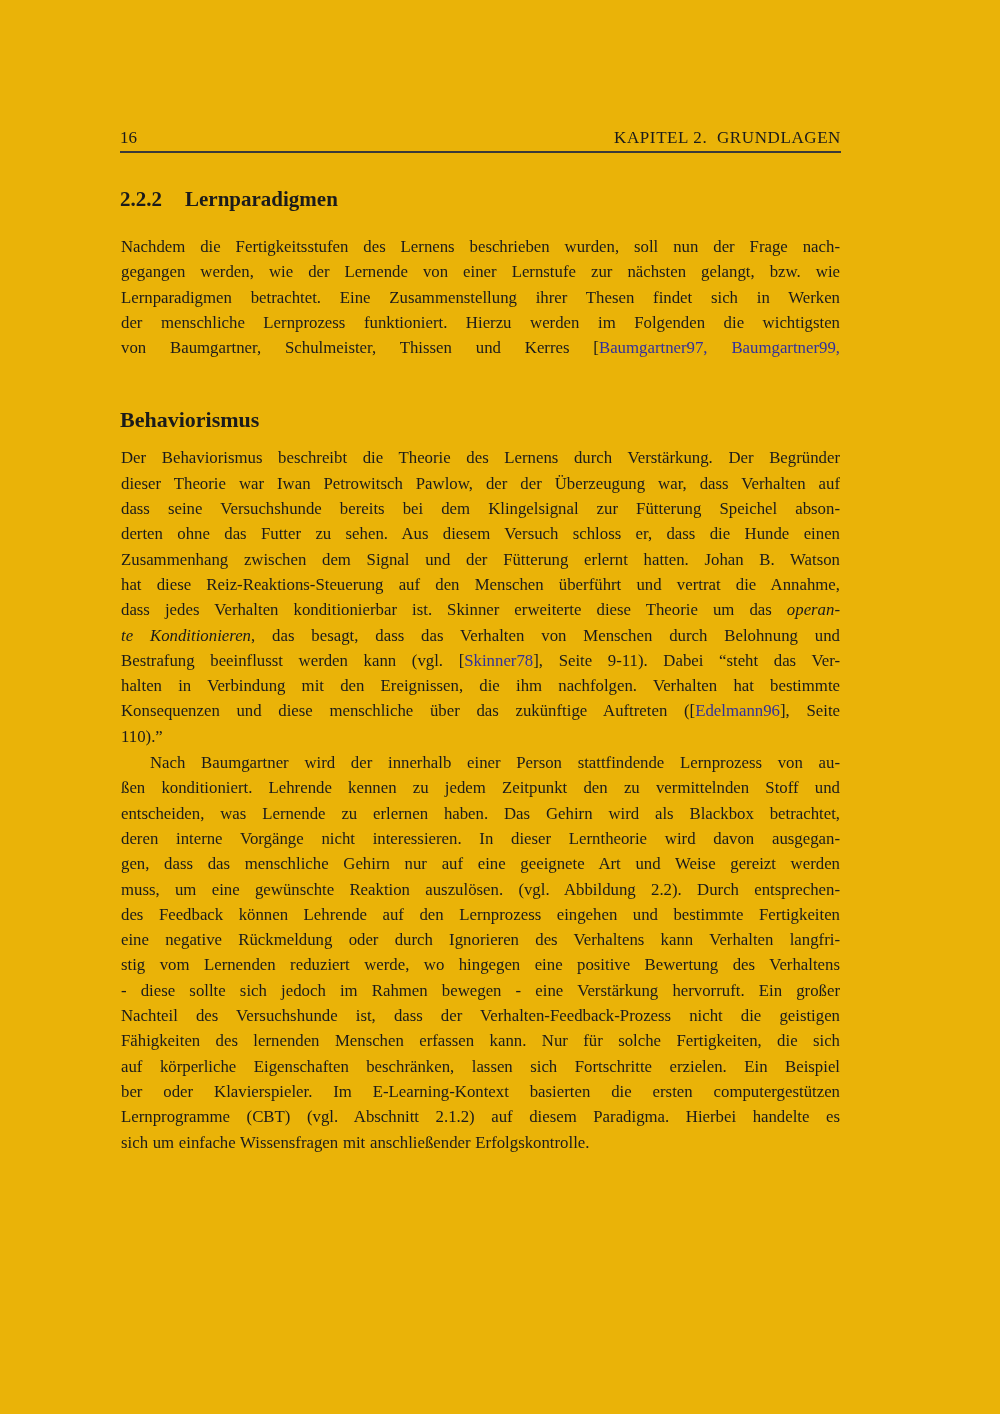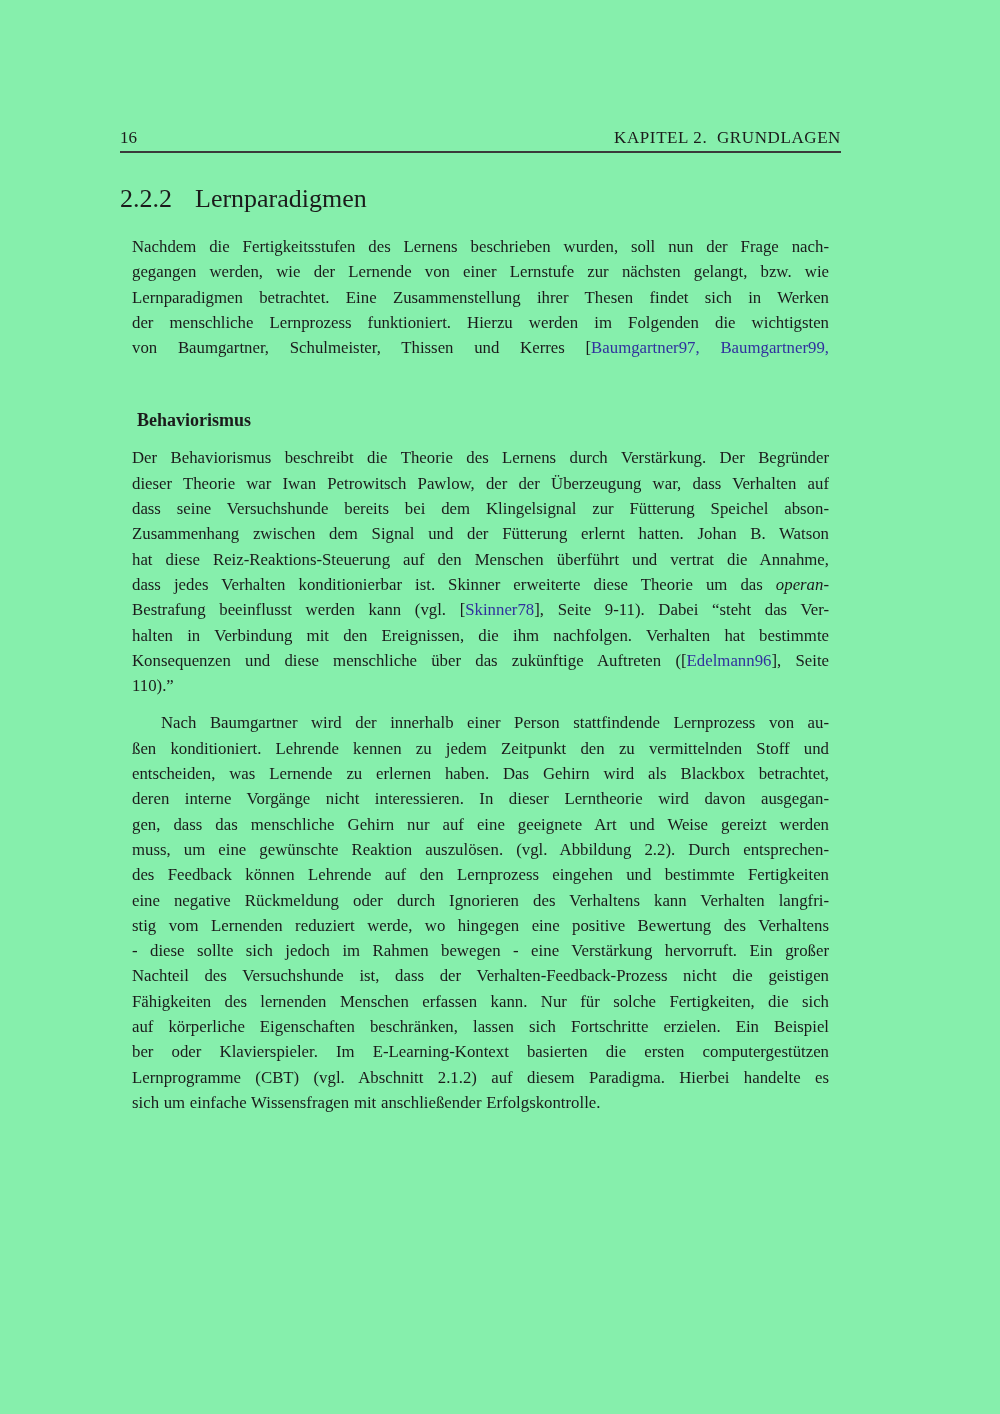--- a/index.html
+++ b/index.html
@@ -22,51 +22,51 @@
     line-height: 21px;
   }
   .chapter-title { white-space: pre; letter-spacing: 0.6px; }
   .header-rule {
     margin-top: 3px;
     height: 2px;
     background: #3a3a3a;
   }
   .section-heading {
     margin: 33px 0 0 0;
-    font-size: 26px;
-    font-weight: normal;
+    font-size: 21px;
+    font-weight: bold;
     line-height: 26px;
   }
   .section-number { margin-right: 23px; }
   .subsection-heading {
-    margin: 48px 0 13px 17px;
-    font-size: 18px;
+    margin: 48px 0 13px 0;
+    font-size: 22px;
     font-weight: bold;
     line-height: 24px;
   }
-  .paragraph { margin: 12px; }
+  .paragraph { margin: 1px; }
   .paragraph.first { margin-top: 22px; }
   .line {
     font-size: 16.8px;
     line-height: 25.3px;
     height: 25.3px;
     overflow: hidden;
     text-align: justify;
     text-align-last: justify;
     word-spacing: 0.5px;
   }
   .line.last { text-align-last: left; }
   .line.indent { text-indent: 29px; }
   .italic { font-style: italic; }
   .cite-link { color: var(--link-color, #31319e); cursor: pointer; }
 </style>
 </head>
 <body>
 
-<div class="page" style="background: #86efac;">
+<div class="page" style="background: #eab308;">
 
   <div class="header-row">
     <span>16</span>
     <span class="chapter-title">KAPITEL 2.  GRUNDLAGEN</span>
   </div>
   <div class="header-rule"></div>
 
   <h2 class="section-heading">
     <span class="section-number">2.2.2</span><span>Lernparadigmen</span>
   </h2>
@@ -78,23 +78,25 @@
       <div class="line"><span>der menschliche Lernprozess funktioniert. Hierzu werden im Folgenden die wichtigsten</span></div>
       <div class="line"><span>von Baumgartner, Schulmeister, Thissen und Kerres [</span><span class="cite-link">Baumgartner97,</span><span> </span><span class="cite-link">Baumgartner99,</span></div>
     </div>
 
   <h3 class="subsection-heading">Behaviorismus</h3>
 
   <div class="paragraph">
       <div class="line"><span>Der Behaviorismus beschreibt die Theorie des Lernens durch Verstärkung. Der Begründer</span></div>
       <div class="line"><span>dieser Theorie war Iwan Petrowitsch Pawlow, der der Überzeugung war, dass Verhalten auf</span></div>
       <div class="line"><span>dass seine Versuchshunde bereits bei dem Klingelsignal zur Fütterung Speichel abson-</span></div>
+      <div class="line"><span>derten ohne das Futter zu sehen. Aus diesem Versuch schloss er, dass die Hunde einen</span></div>
       <div class="line"><span>Zusammenhang zwischen dem Signal und der Fütterung erlernt hatten. Johan B. Watson</span></div>
       <div class="line"><span>hat diese Reiz-Reaktions-Steuerung auf den Menschen überführt und vertrat die Annahme,</span></div>
       <div class="line"><span>dass jedes Verhalten konditionierbar ist. Skinner erweiterte diese Theorie um das </span><span class="italic">operan-</span></div>
+      <div class="line"><span class="italic">te Konditionieren</span><span>, das besagt, dass das Verhalten von Menschen durch Belohnung und</span></div>
       <div class="line"><span>Bestrafung beeinflusst werden kann (vgl. [</span><span class="cite-link">Skinner78</span><span>], Seite 9-11). Dabei “steht das Ver-</span></div>
       <div class="line"><span>halten in Verbindung mit den Ereignissen, die ihm nachfolgen. Verhalten hat bestimmte</span></div>
       <div class="line"><span>Konsequenzen und diese menschliche über das zukünftige Auftreten ([</span><span class="cite-link">Edelmann96</span><span>], Seite</span></div>
       <div class="line last"><span>110).”</span></div>
     </div>
   <div class="paragraph">
       <div class="line indent"><span>Nach Baumgartner wird der innerhalb einer Person stattfindende Lernprozess von au-</span></div>
       <div class="line"><span>ßen konditioniert. Lehrende kennen zu jedem Zeitpunkt den zu vermittelnden Stoff und</span></div>
       <div class="line"><span>entscheiden, was Lernende zu erlernen haben. Das Gehirn wird als Blackbox betrachtet,</span></div>
       <div class="line"><span>deren interne Vorgänge nicht interessieren. In dieser Lerntheorie wird davon ausgegan-</span></div>

